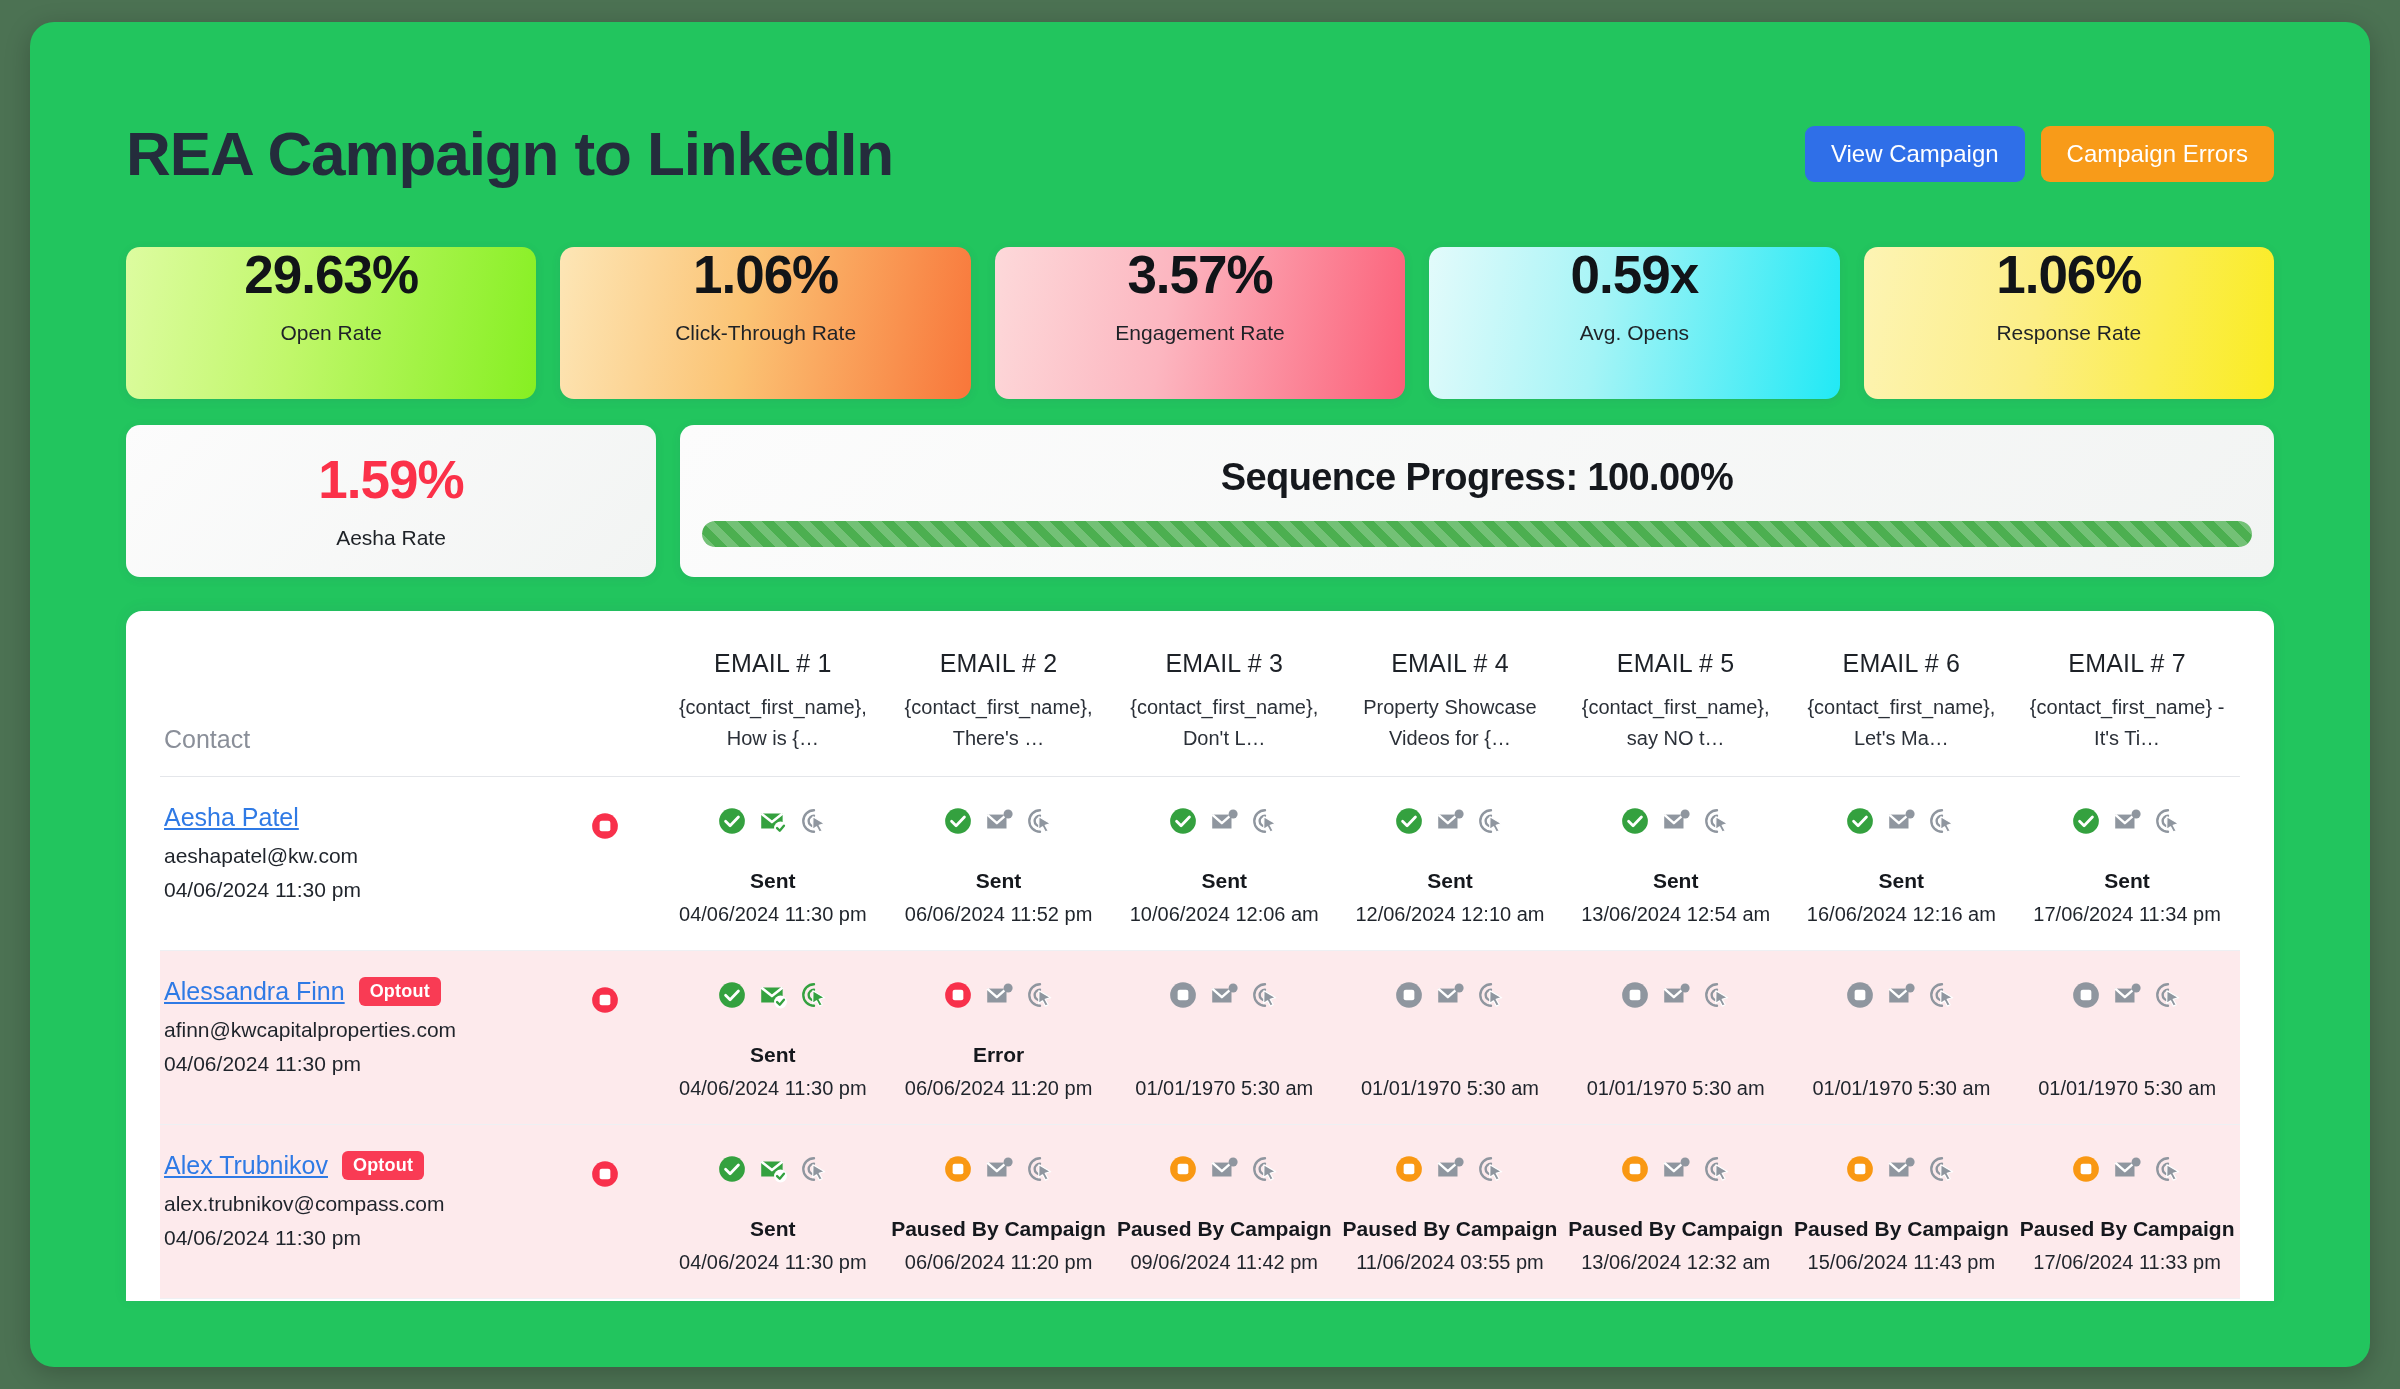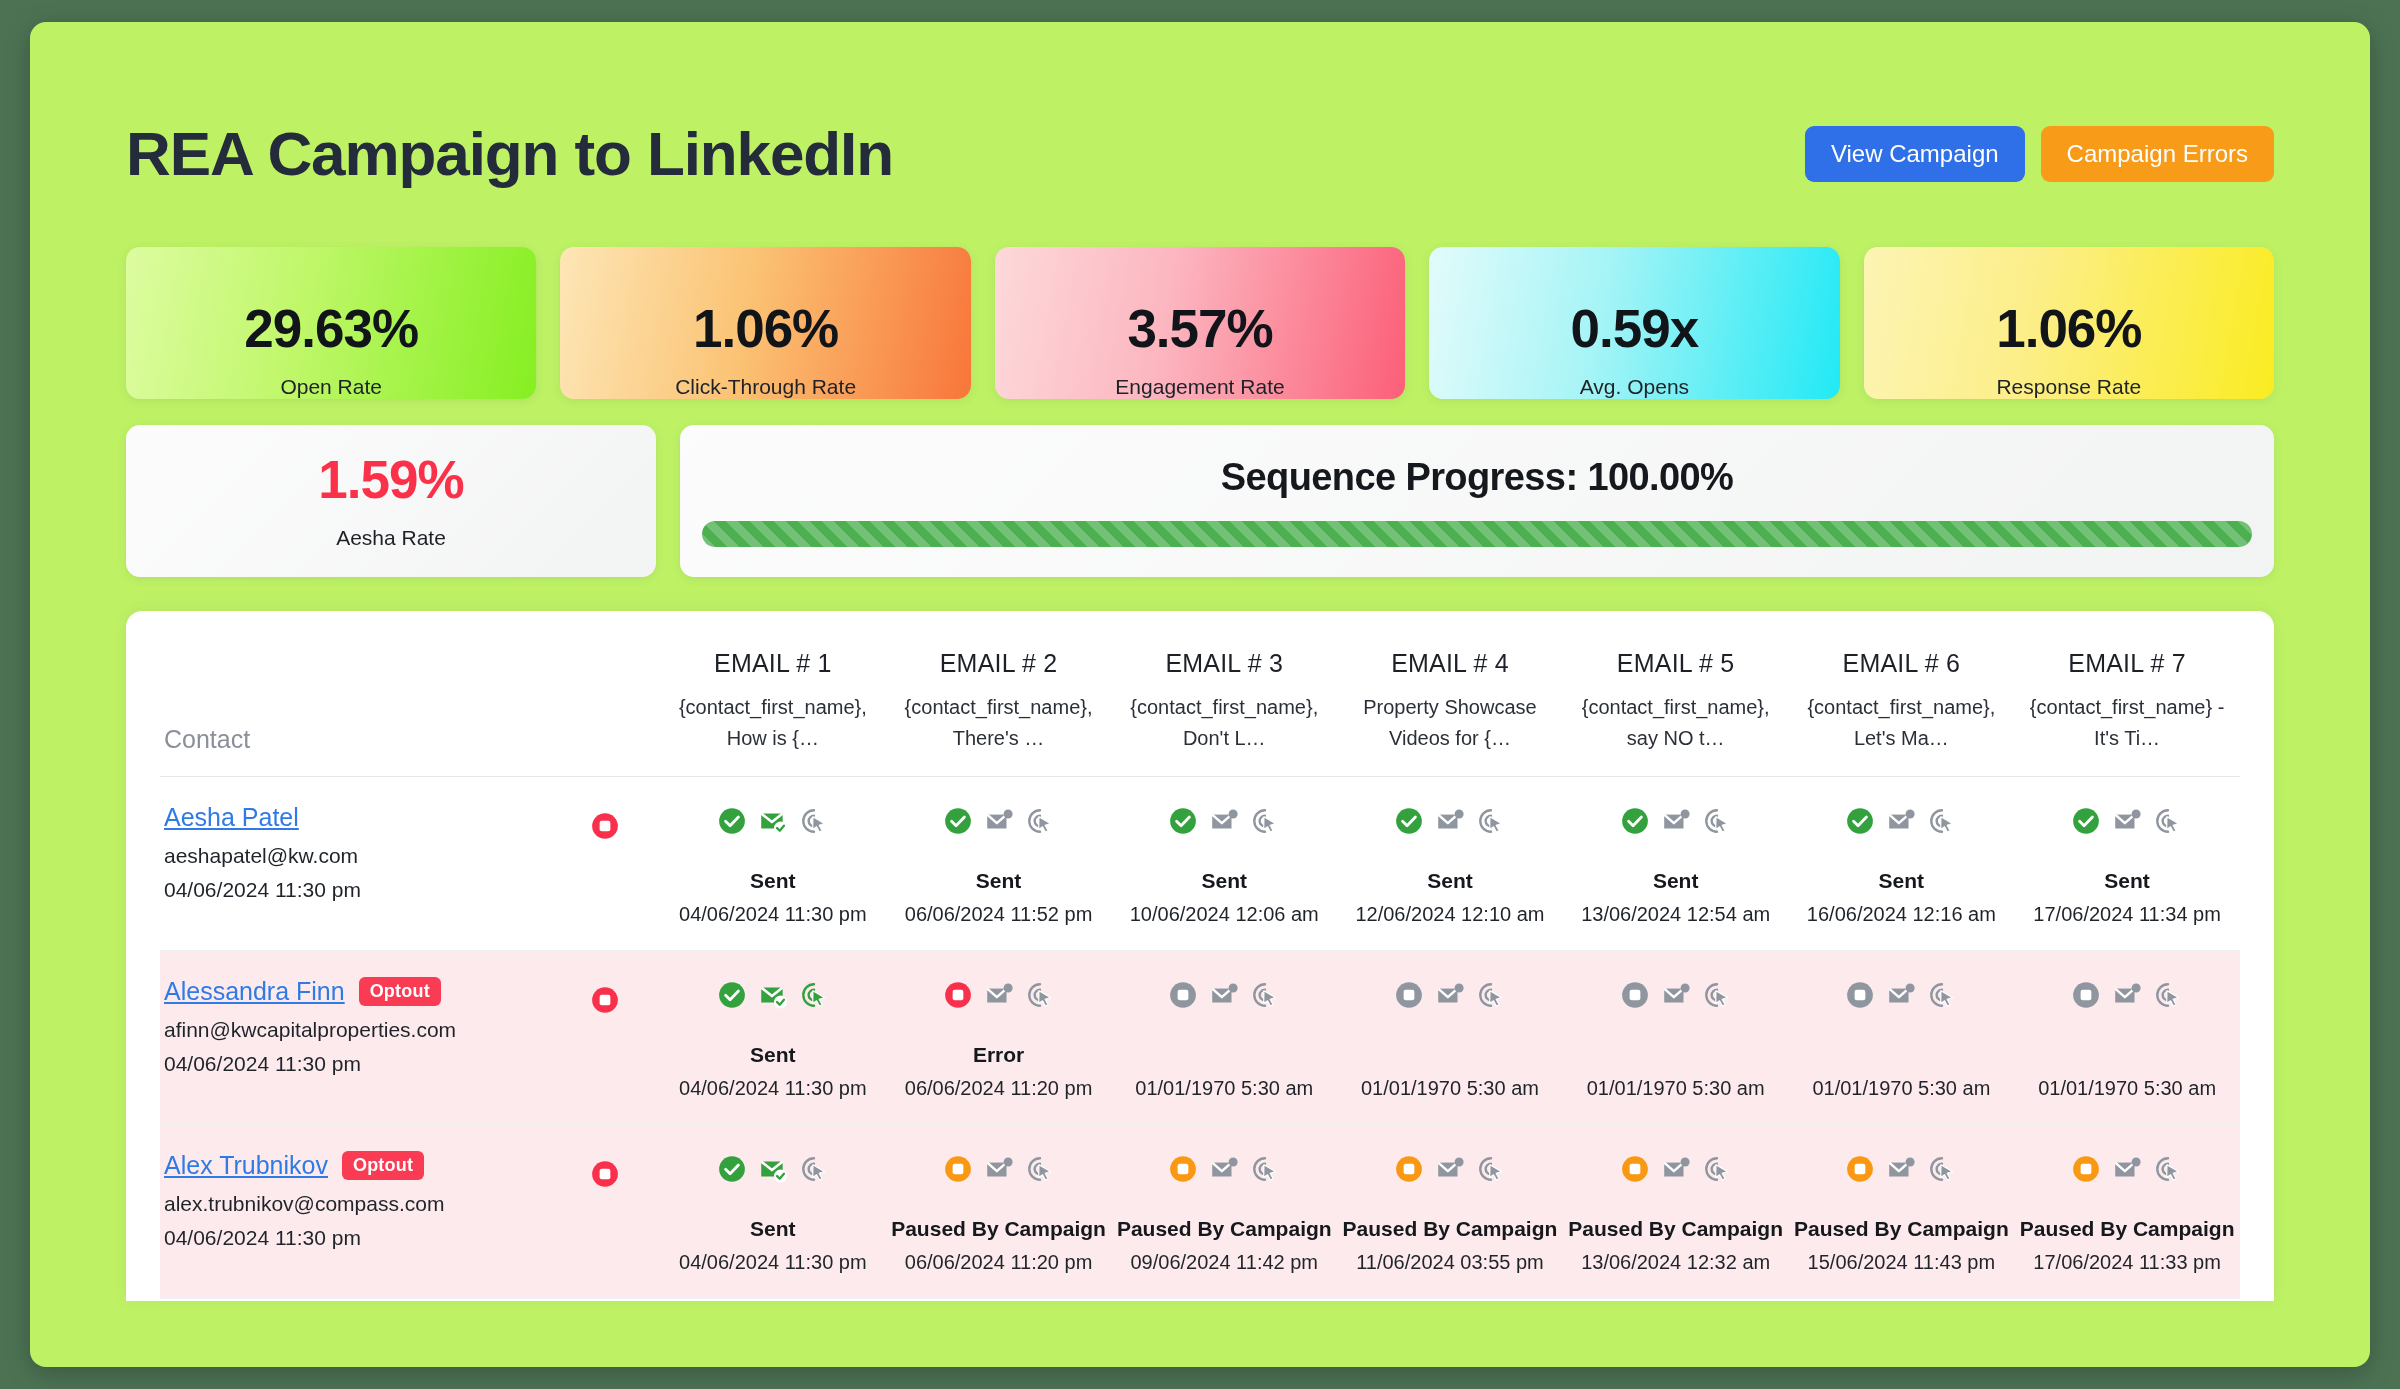--- a/index.html
+++ b/index.html
@@ -6,22 +6,22 @@
   html, body {
     width: 2400px; height: 1389px;
     background: #4c7253;
     font-family: "Liberation Sans", sans-serif;
     overflow: hidden;
   }
   #page {
     position: absolute;
     left: 30px; top: 22px;
     width: 2340px; height: 1345px;
-    background: #bef264;
-    border-radius: 16px;
+    background: #22c55e;
+    border-radius: 24px;
     overflow: hidden;
     box-shadow: 0 6px 26px rgba(0,0,0,.22);
   }
   .inner { padding: 96px 96px 0 96px; }
 
   
   .header {
     display: flex; align-items: center; justify-content: space-between;
     margin-bottom: 58px;
   }
@@ -43,21 +43,21 @@
 
   
   .metric-row {
     display: flex; gap: 24px; margin-bottom: 26px;
   }
   .metric-card {
     flex: 1 1 0;
     border-radius: 14px;
     height: 152px;
     display: flex; flex-direction: column;
-    align-items: center; justify-content: flex-end;
+    align-items: center; justify-content: flex-start;
     box-shadow: 0 2px 10px rgba(60,70,110,.10);
   }
   .metric-value {
     font-size: 53px; font-weight: 700; color: #111418;
     letter-spacing: -1px; line-height: 1.05;
   }
   .metric-label {
     font-size: 21px; color: #1e2227; margin-top: 18px; font-weight: 400;
   }
   .m-green  { background: linear-gradient(100deg,#ddfca0 0%,#c0f76a 42%,#86ef22 100%); }

